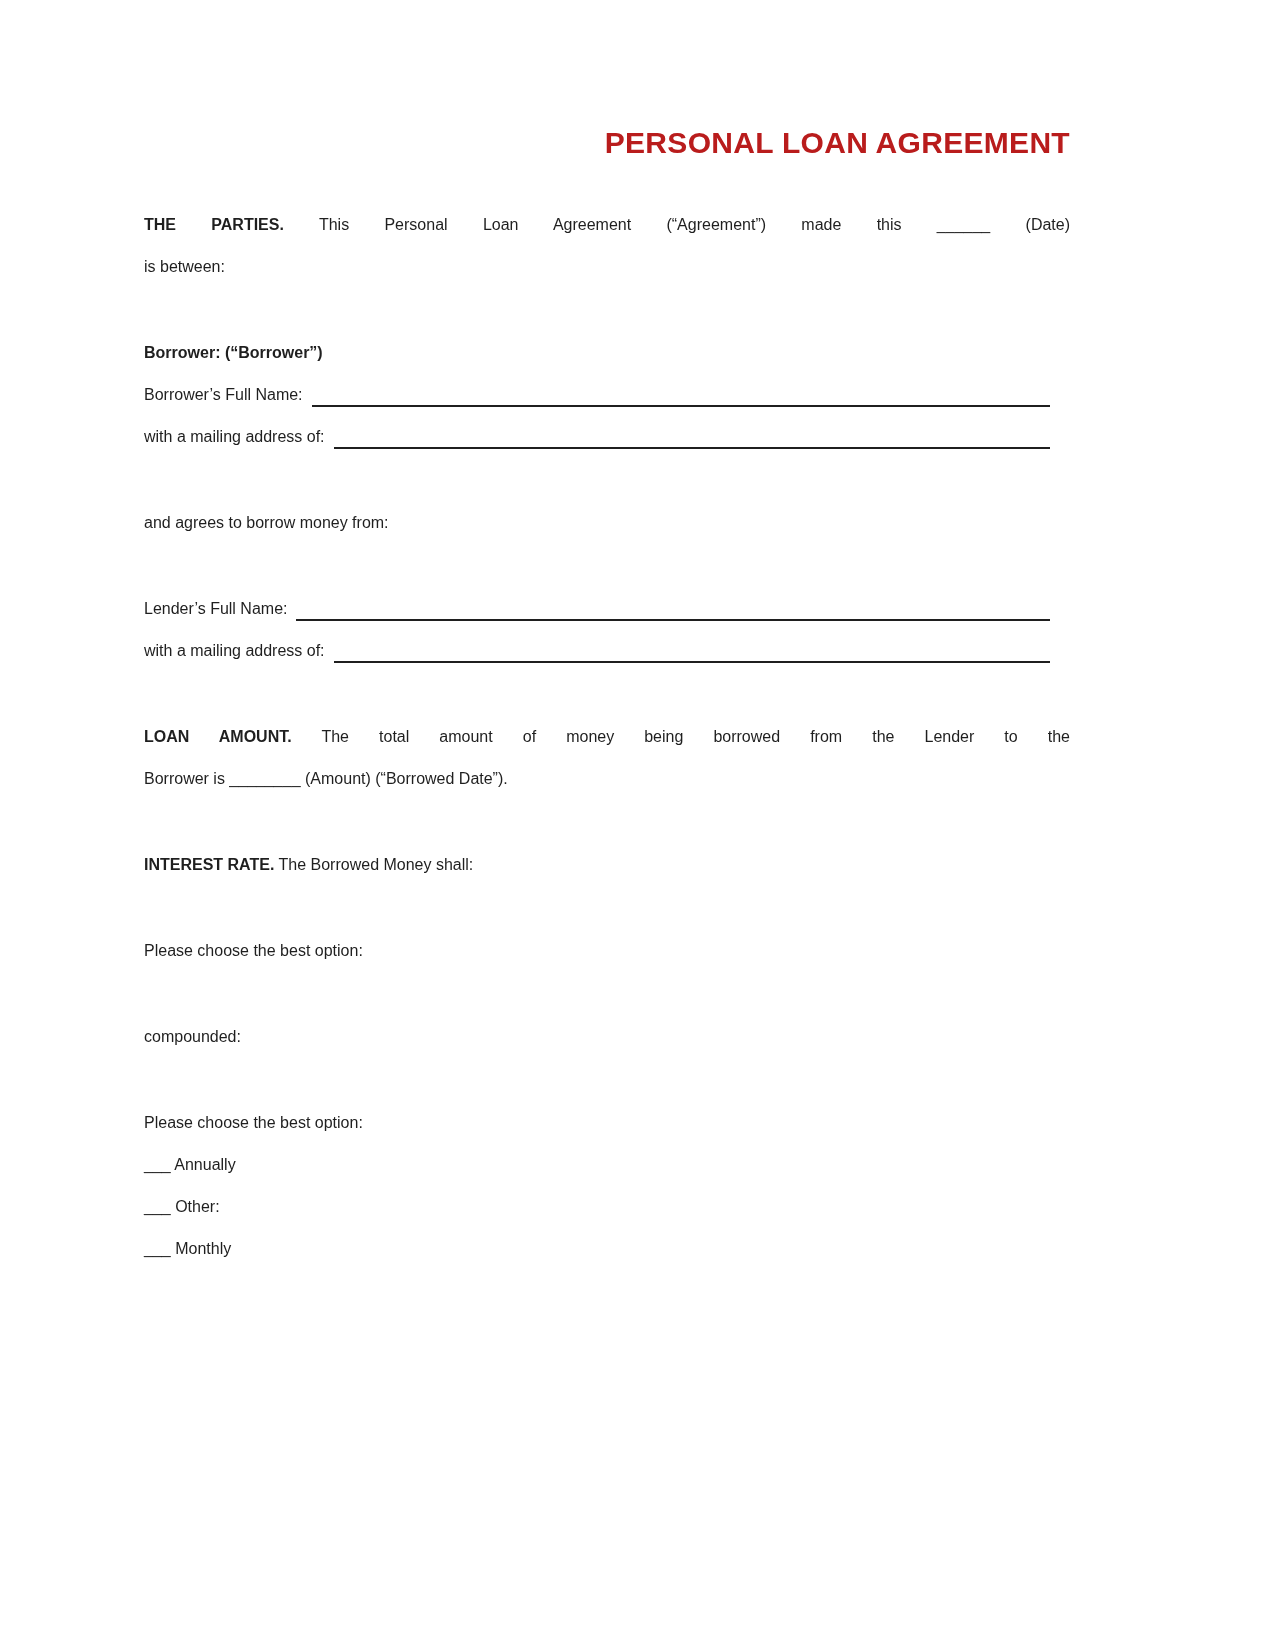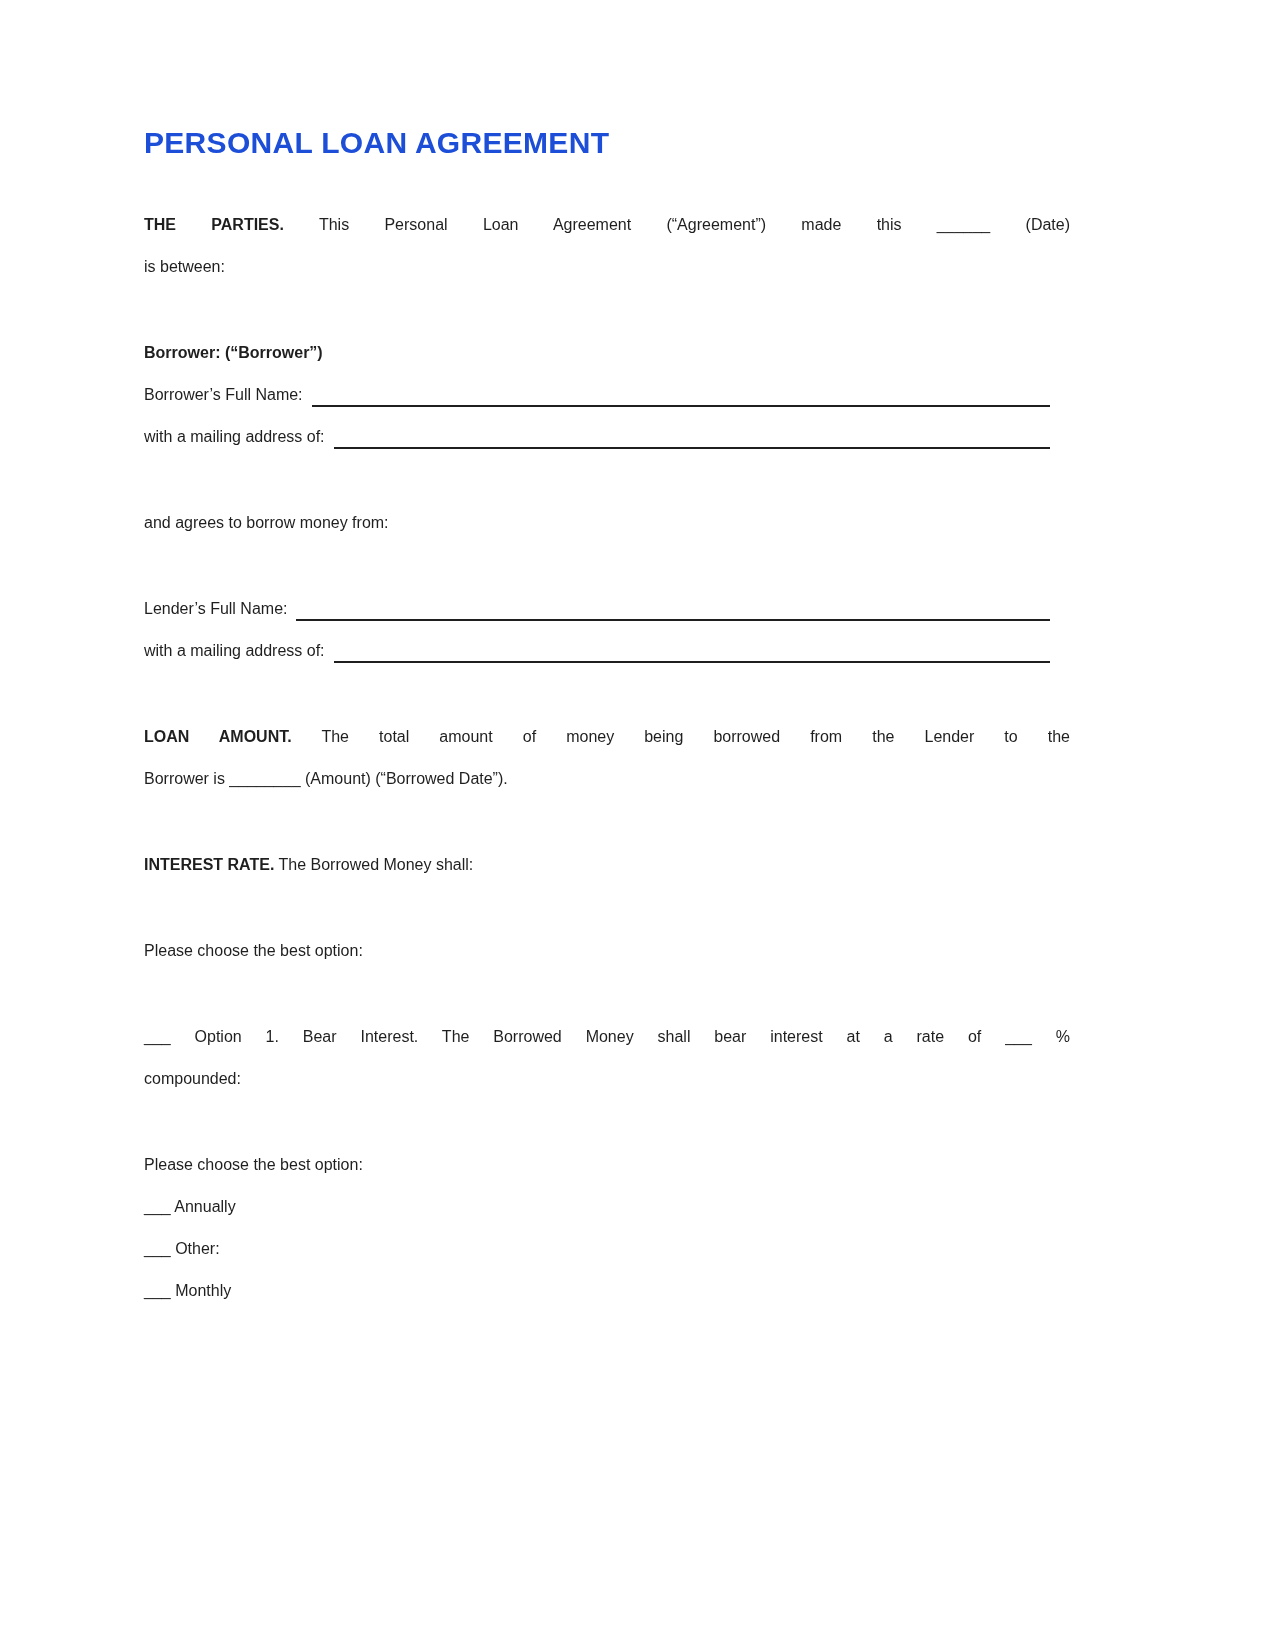--- a/index.html
+++ b/index.html
@@ -12,23 +12,23 @@
   }
   .page {
     width: 1275px;
     height: 1650px;
     background: #ffffff;
     padding: 126px 205px 0 144px;
   }
   .doc-title {
     font-size: 30px;
     font-weight: bold;
-    text-align: left;
+    text-align: right;
     letter-spacing: 0.3px;
-    color: #1d4ed8;
+    color: #b91c1c;
   }
   .block {
     margin-top: 44px;
     font-size: 16px;
     line-height: 42px;
   }
   .tight { margin-top: 0; }
   .jline {
     text-align: justify;
     text-align-last: justify;
@@ -88,21 +88,20 @@
   <div class="block">
     <div class="jline"><strong>LOAN AMOUNT.</strong> <span>The total amount of money being borrowed from the Lender to the</span></div>
     <div><span>Borrower is</span> <span class="blank">________</span> <span>(Amount) (“Borrowed Date”).</span></div>
   </div>
 
   <p class="block"><strong>INTEREST RATE.</strong> <span>The Borrowed Money shall:</span></p>
 
   <p class="block">Please choose the best option:</p>
 
   <div class="block">
-    <div class="jline"><span class="blank">___</span> <span>Option 1. Bear Interest. The Borrowed Money shall bear interest at a rate of</span> <span class="blank">___</span> <span>%</span></div>
     <div>compounded:</div>
   </div>
 
   <div class="block">
     <p>Please choose the best option:</p>
     <div class="tight"><span class="blank">___</span> <span>Annually</span></div>
     <div class="tight"><span class="blank">___</span> <span>Other:</span></div>
     <div class="tight"><span class="blank">___</span> <span>Monthly</span></div>
   </div>
 

